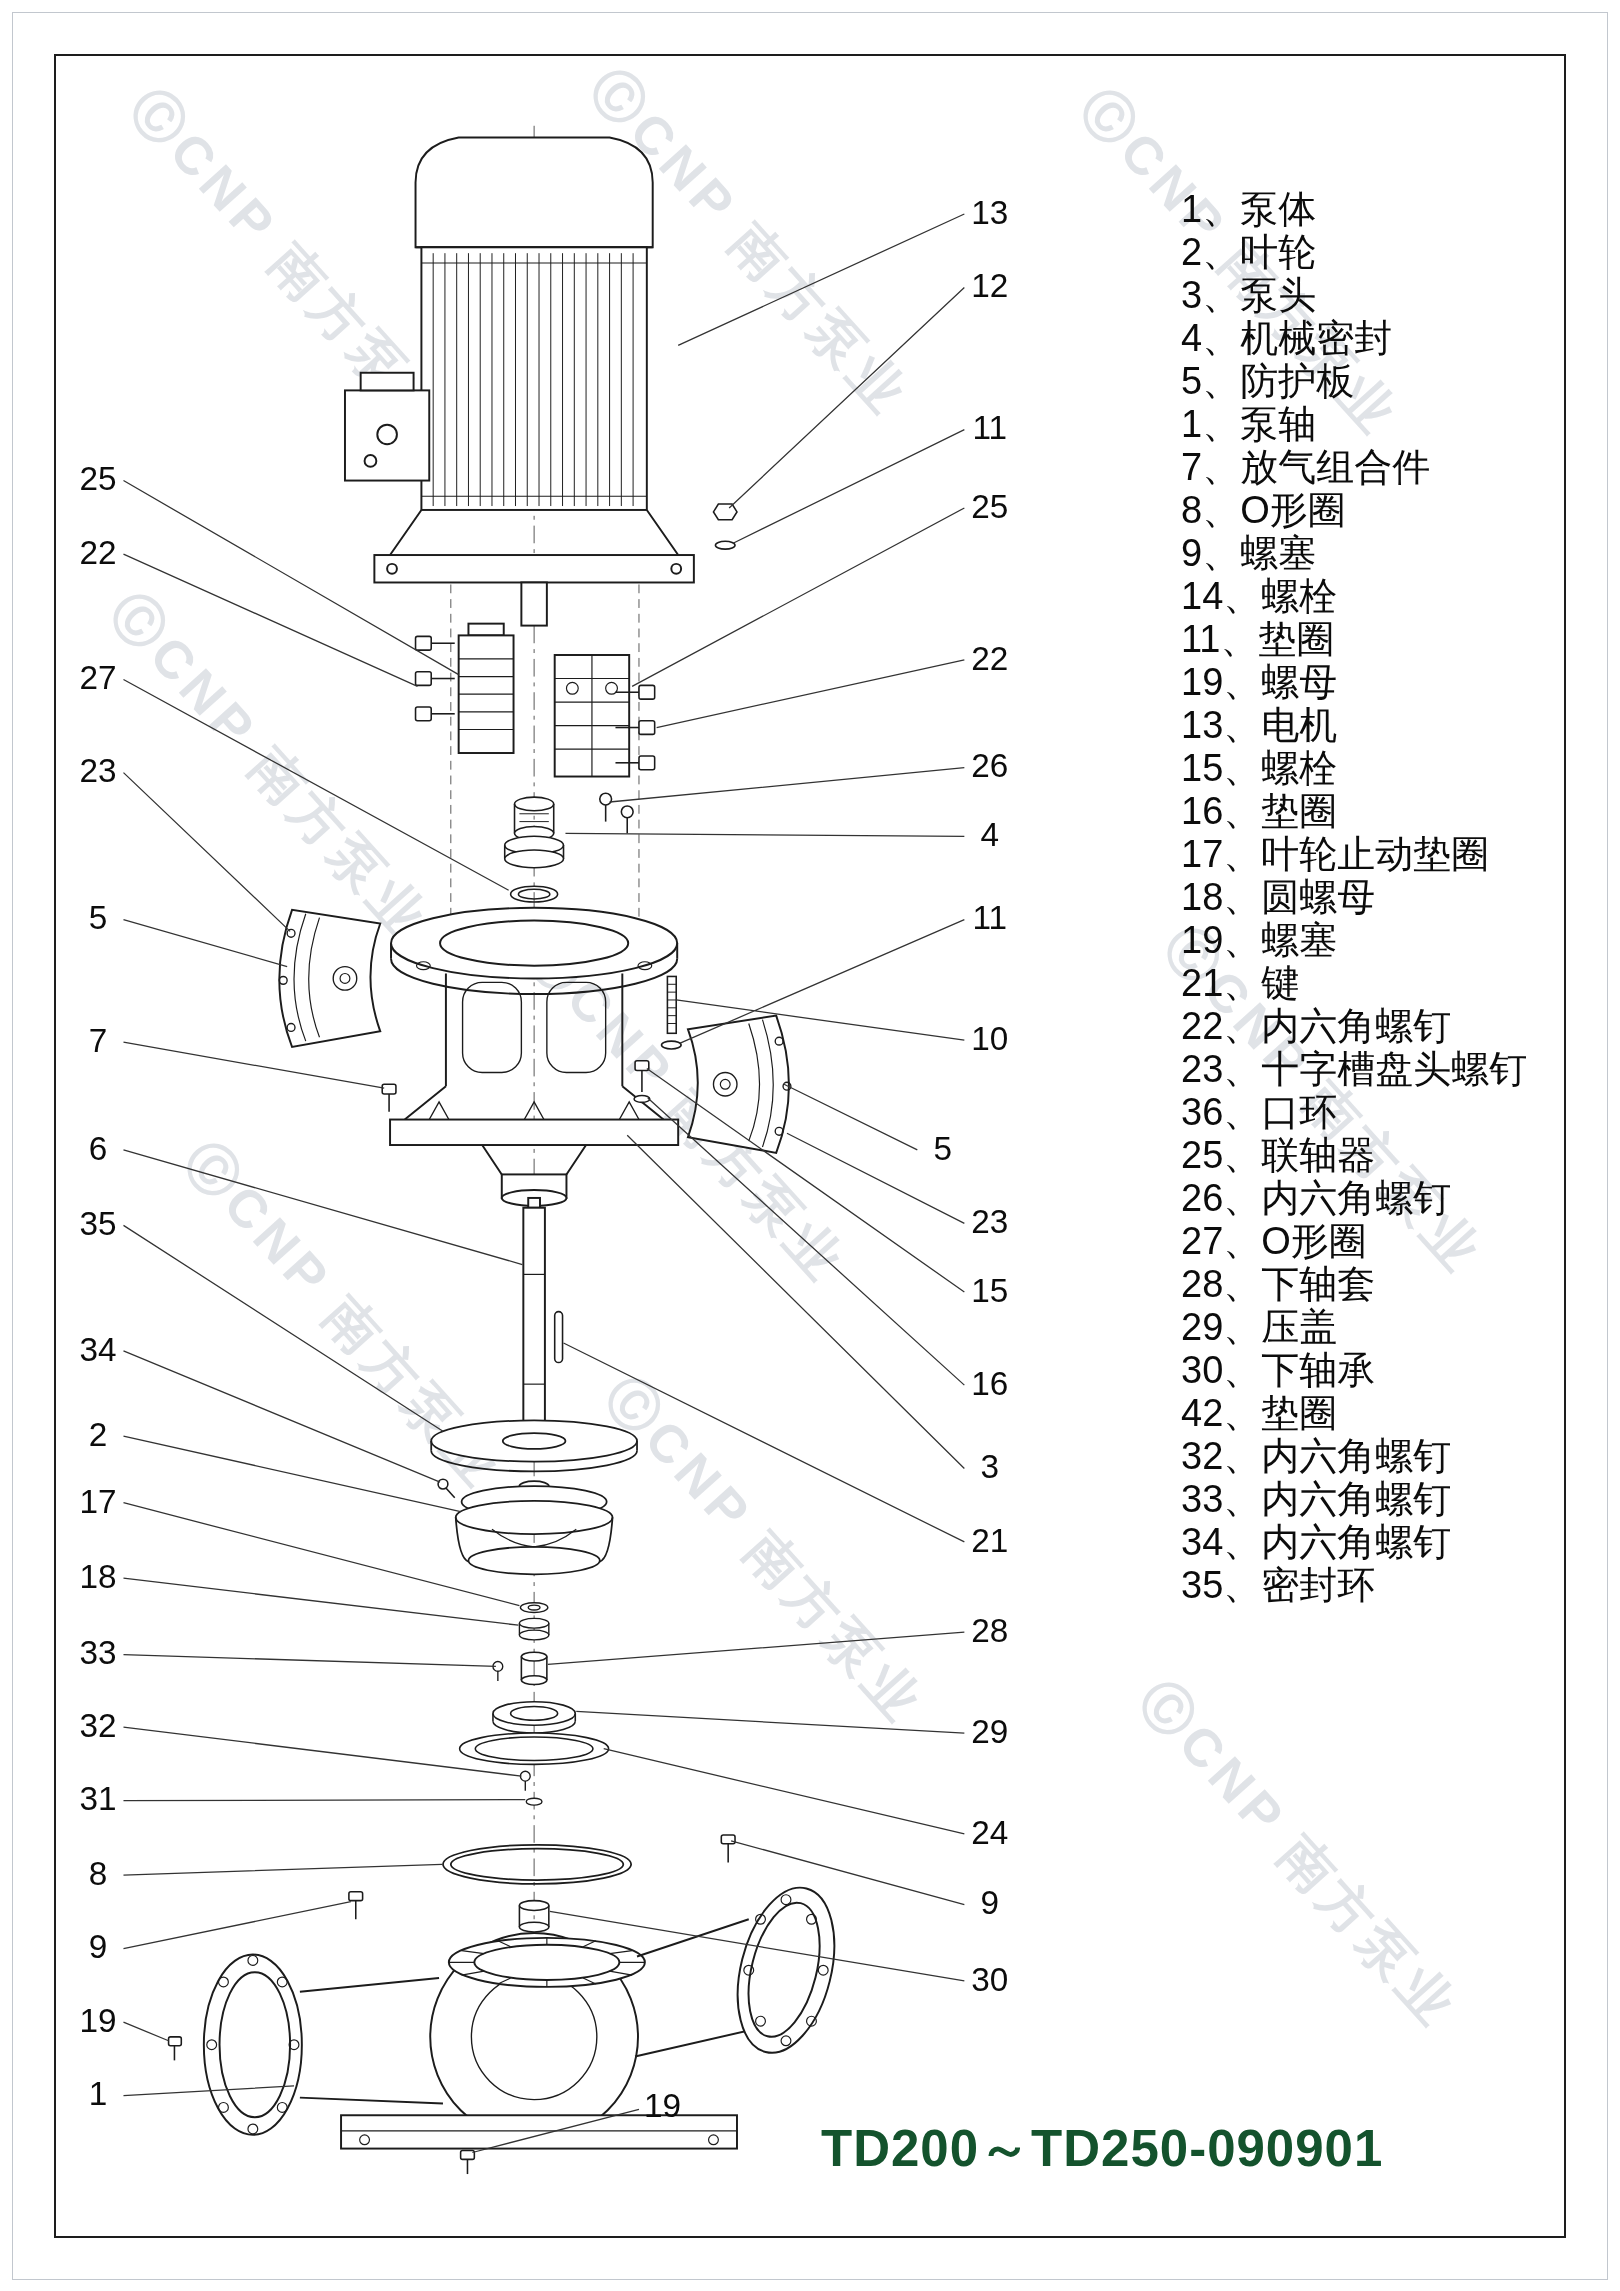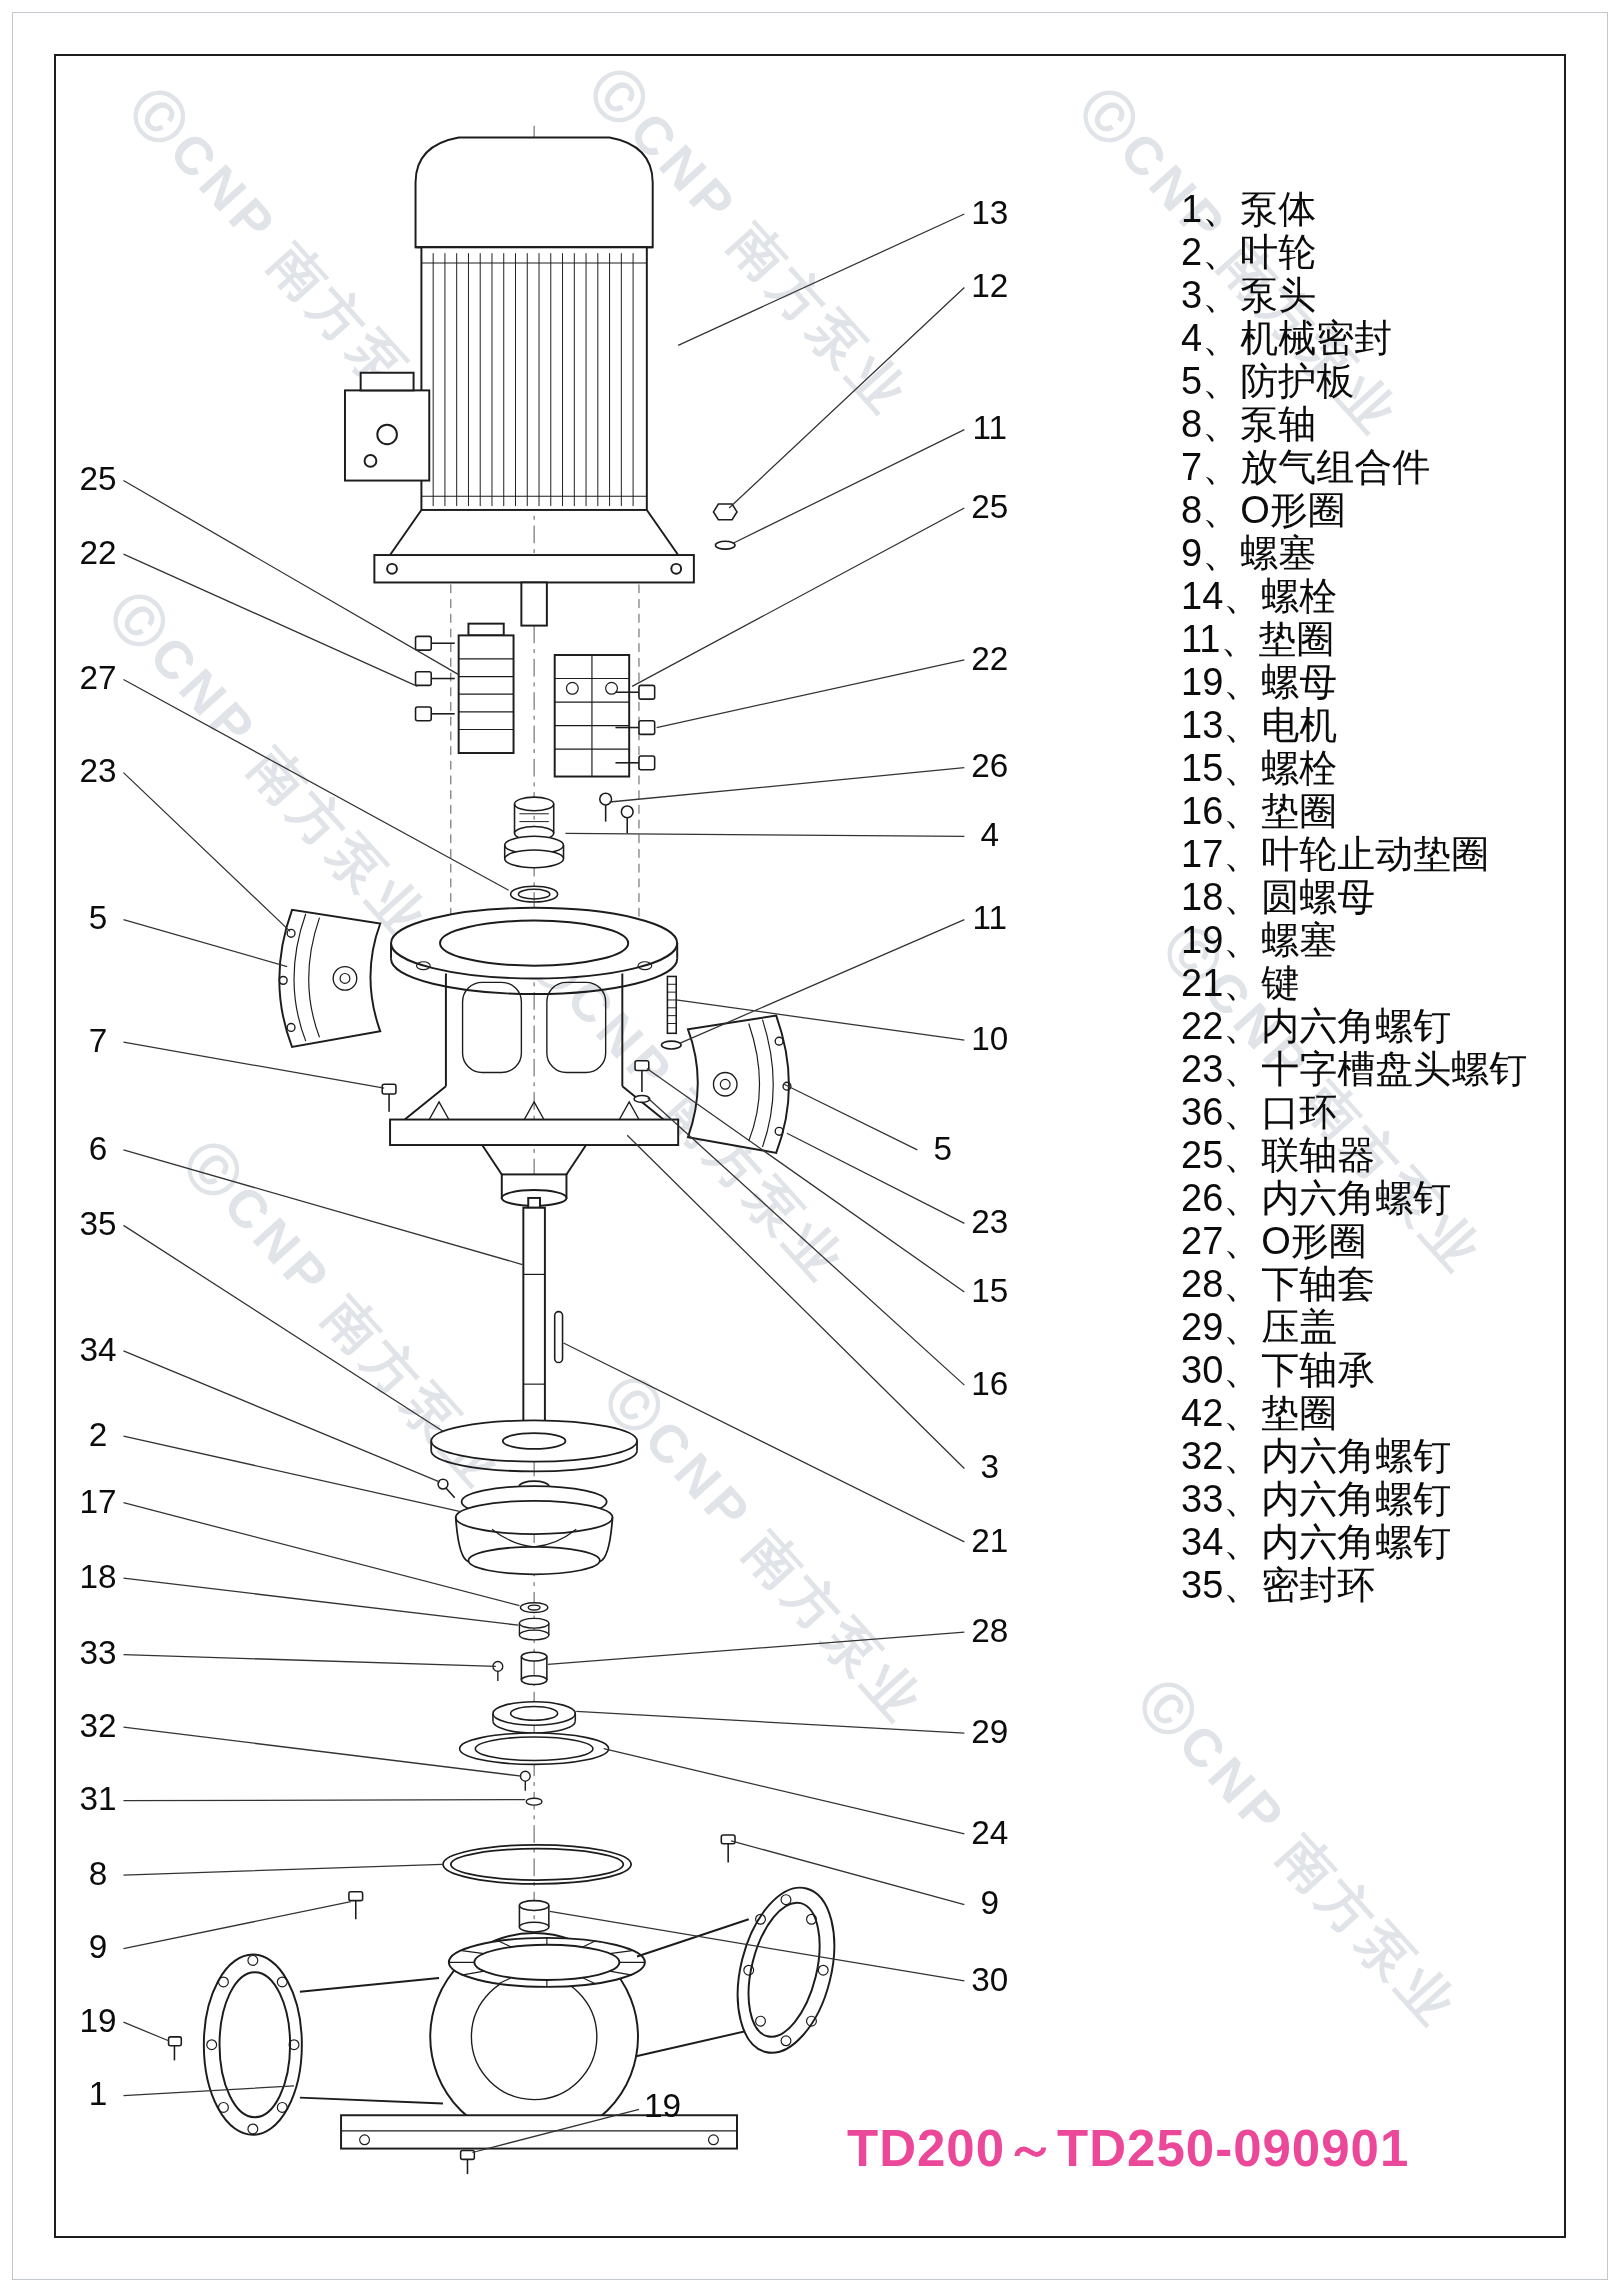--- a/index.html
+++ b/index.html
@@ -6,22 +6,22 @@
   html,body { background:#ffffff; }
   body { font-family:"Liberation Sans","DejaVu Sans",sans-serif; }
   .page { position:relative; width:1620px; height:2292px; background:#fff; overflow:hidden; }
   .outer-border { position:absolute; inset:11.8px; border:1px solid #c2c7ce; z-index:0; }
   .frame { position:absolute; left:54px; top:54px; width:1512px; height:2184px; border:2px solid #1d1d1d; z-index:1; }
   .wm { position:absolute; font-size:53px; font-weight:bold; color:#ccd1d8; opacity:.6; letter-spacing:5.9px;
         transform:rotate(48deg); transform-origin:0 0; white-space:nowrap; z-index:1; }
   svg.drawing { position:absolute; left:0; top:0; z-index:2; }
   .parts-list { position:absolute; left:1181px; top:188px; list-style:none; z-index:3; }
   .parts-item { font-size:38px; line-height:43px; color:#0c0c0c; white-space:nowrap; }
-  .drawing-number { position:absolute; left:847px; top:2115px; font-size:51px; font-weight:600;
-        letter-spacing:1px; color:#ec4899; z-index:3; white-space:nowrap; }
+  .drawing-number { position:absolute; left:821px; top:2115px; font-size:51px; font-weight:600;
+        letter-spacing:1px; color:#14532d; z-index:3; white-space:nowrap; }
   .callout { font-size:34px; fill:#0c0c0c; font-family:"Liberation Sans","DejaVu Sans",sans-serif; }
 </style>
 </head>
 <body>
 
 <div class="page">
   <div class="outer-border"></div>
   <div class="frame"></div>
 
   <div class="wm" style="left:167px;top:74px">ⒸCNP 南方泵业</div>
@@ -374,21 +374,21 @@
       <li class="parts-item">1、泵体</li>
 
       <li class="parts-item">2、叶轮</li>
 
       <li class="parts-item">3、泵头</li>
 
       <li class="parts-item">4、机械密封</li>
 
       <li class="parts-item">5、防护板</li>
 
-      <li class="parts-item">8、泵轴</li>
+      <li class="parts-item">1、泵轴</li>
 
       <li class="parts-item">7、放气组合件</li>
 
       <li class="parts-item">8、O形圈</li>
 
       <li class="parts-item">9、螺塞</li>
 
       <li class="parts-item">14、螺栓</li>
 
       <li class="parts-item">11、垫圈</li>

